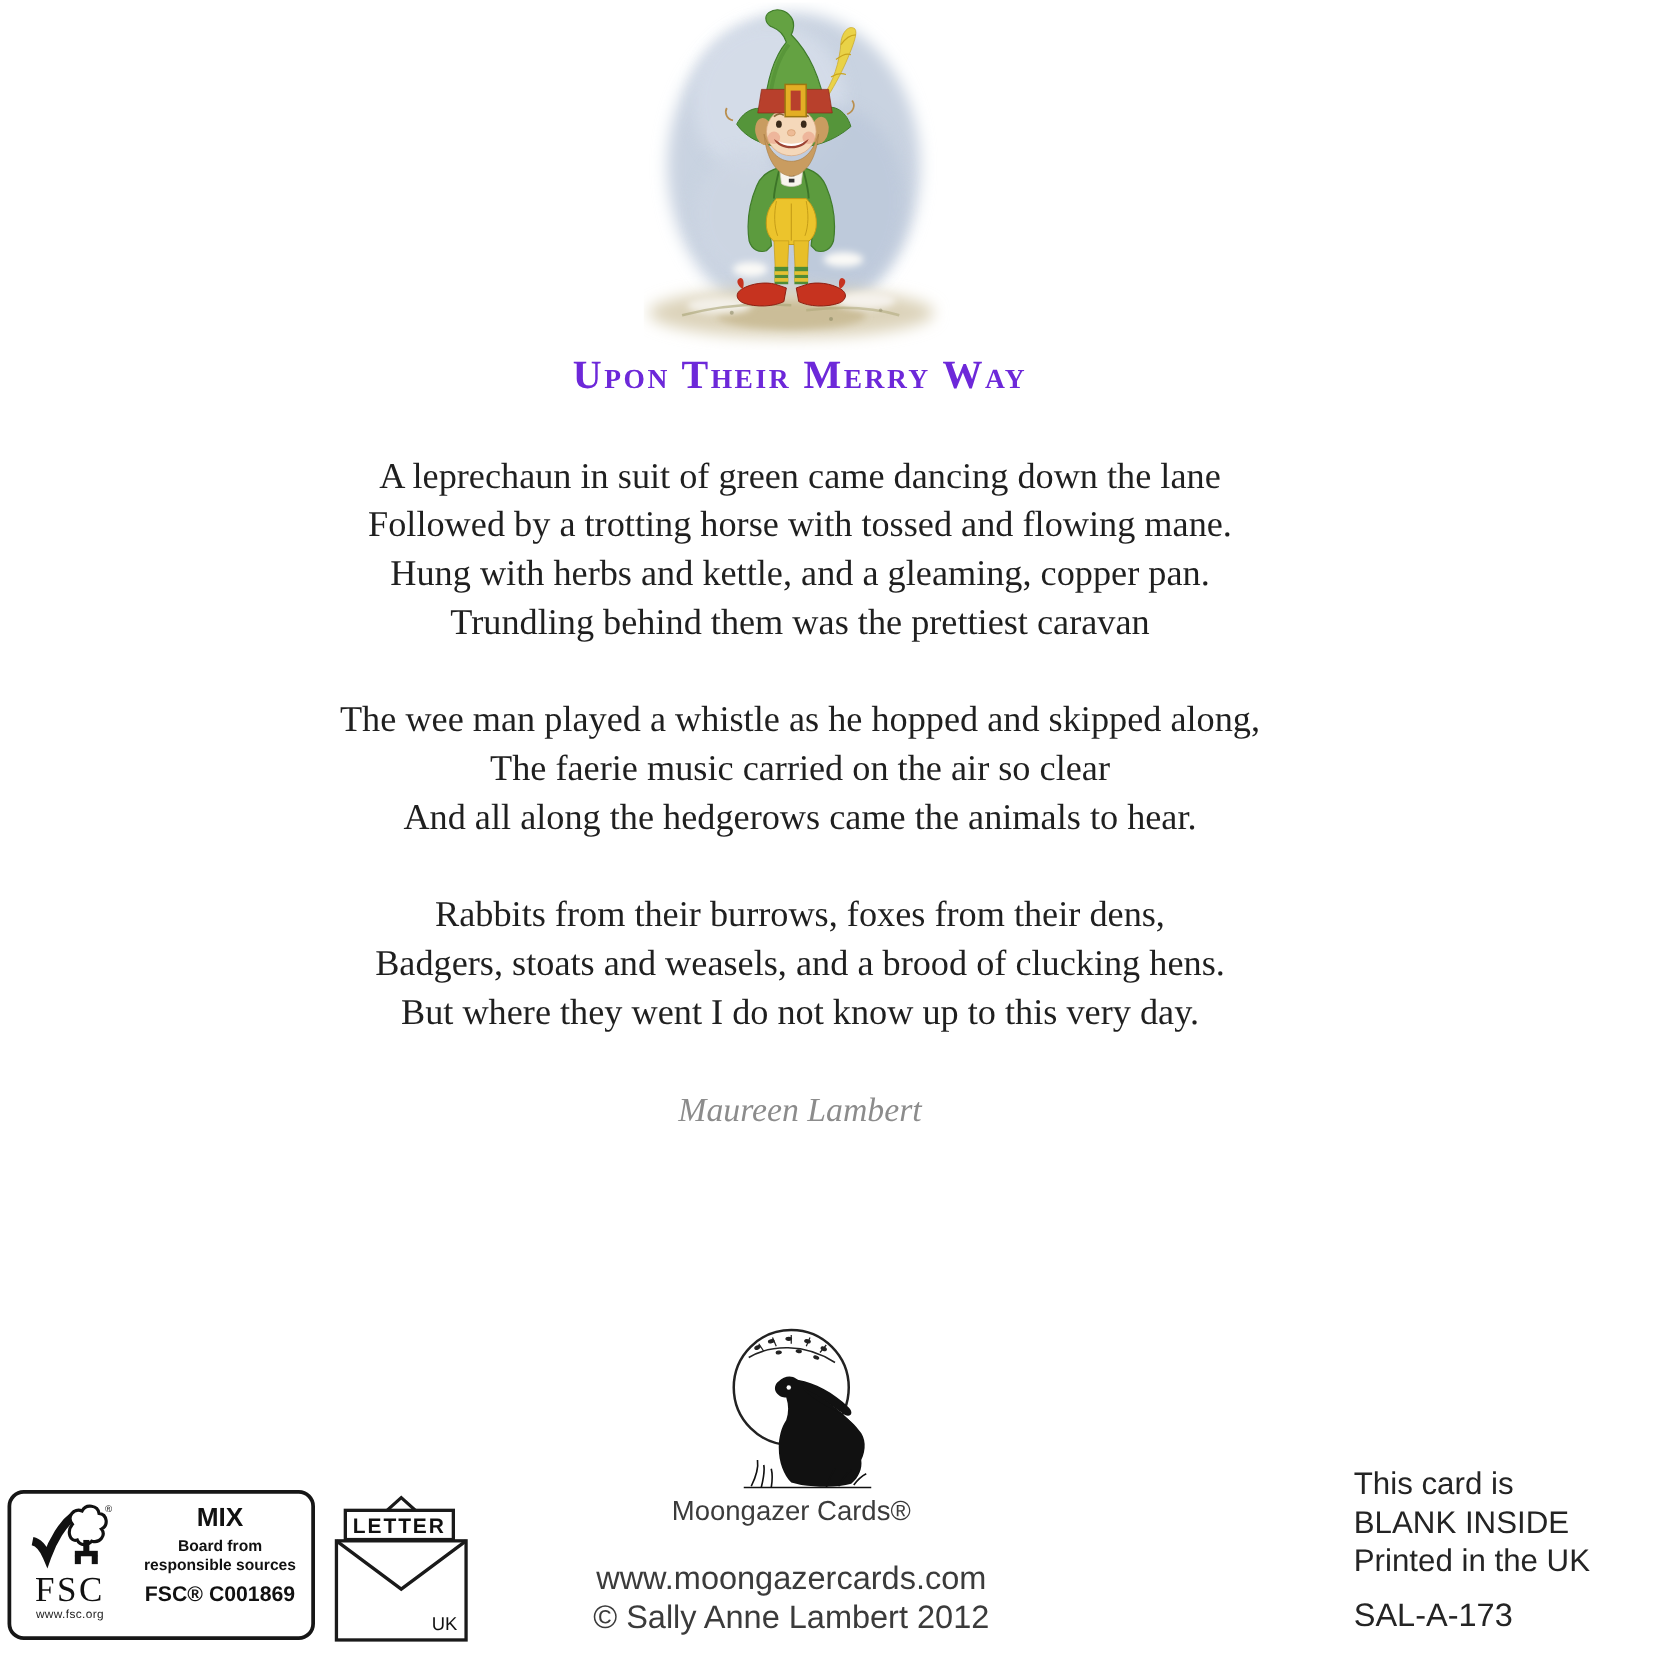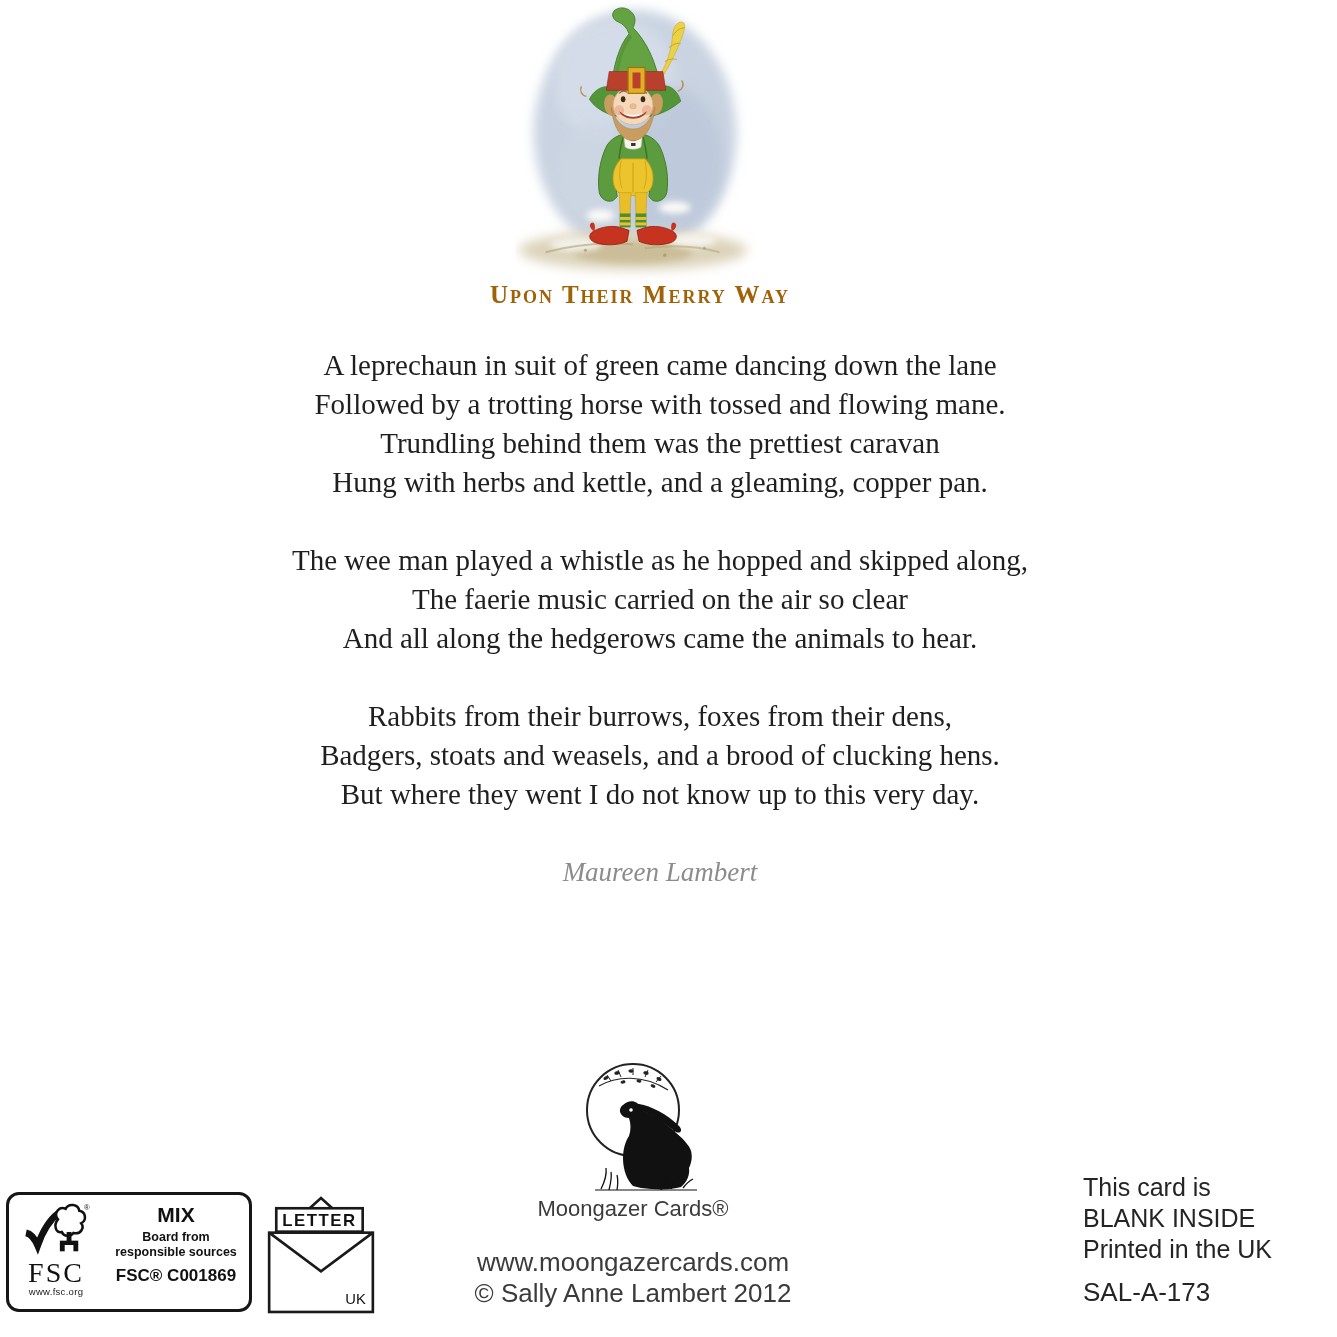--- a/index.html
+++ b/index.html
@@ -1,22 +1,22 @@
 <!DOCTYPE html>
 <html><head>
 <meta charset="utf-8">
 <style>
   html,body{margin:0;padding:0;background:#ffffff;}
   .page{position:relative;width:1337px;height:1337px;background:#ffffff;overflow:hidden;
         font-family:"Liberation Serif","DejaVu Serif",serif;}
   .centercol{position:absolute;left:0;width:1280px;text-align:center;}
   .illus{position:absolute;left:515px;top:2px;width:250px;height:278px;}
-  .title{top:281px;font-size:25px;font-weight:600;letter-spacing:2px;
-         font-variant:small-caps;color:#a16207;}
-  .poem{top:346px;font-size:29px;line-height:39px;color:#1f1f1f;padding-left:20px;}
+  .title{top:281px;font-size:32px;font-weight:600;letter-spacing:2px;
+         font-variant:small-caps;color:#6d28d9;}
+  .poem{top:362px;font-size:29px;line-height:39px;color:#1f1f1f;}
   .stanza{margin:0 0 39px 0;}
   .poem-line{white-space:nowrap;}
   .attribution{margin-top:10px;font-style:italic;font-size:27px;color:#8c8c8c;}
   .sans{font-family:"Liberation Sans","DejaVu Sans",sans-serif;}
   .brand-logo{position:absolute;left:571px;top:1048px;width:140px;height:150px;}
   .brand-name{position:absolute;left:433px;top:1196px;width:400px;text-align:center;
               font-size:22px;color:#3b3b3b;}
   .brand-site{position:absolute;left:433px;top:1247px;width:400px;text-align:center;
               font-size:26px;color:#3b3b3b;}
   .brand-copy{position:absolute;left:433px;top:1278px;width:400px;text-align:center;
@@ -144,22 +144,22 @@
       </g>
     </svg>
   </div>
 
   <div class="centercol title">Upon Their Merry Way</div>
 
   <div class="centercol poem">
     <div class="stanza">
       <div class="poem-line">A leprechaun in suit of green came dancing down the lane</div>
       <div class="poem-line">Followed by a trotting horse with tossed and flowing mane.</div>
+      <div class="poem-line">Hung with herbs and kettle, and a gleaming, copper pan.</div>
       <div class="poem-line">Trundling behind them was the prettiest caravan</div>
-      <div class="poem-line">Hung with herbs and kettle, and a gleaming, copper pan.</div>
     </div>
     <div class="stanza">
       <div class="poem-line">The wee man played a whistle as he hopped and skipped along,</div>
       <div class="poem-line">The faerie music carried on the air so clear</div>
       <div class="poem-line">And all along the hedgerows came the animals to hear.</div>
     </div>
     <div class="stanza">
       <div class="poem-line">Rabbits from their burrows, foxes from their dens,</div>
       <div class="poem-line">Badgers, stoats and weasels, and a brood of clucking hens.</div>
       <div class="poem-line">But where they went I do not know up to this very day.</div>

